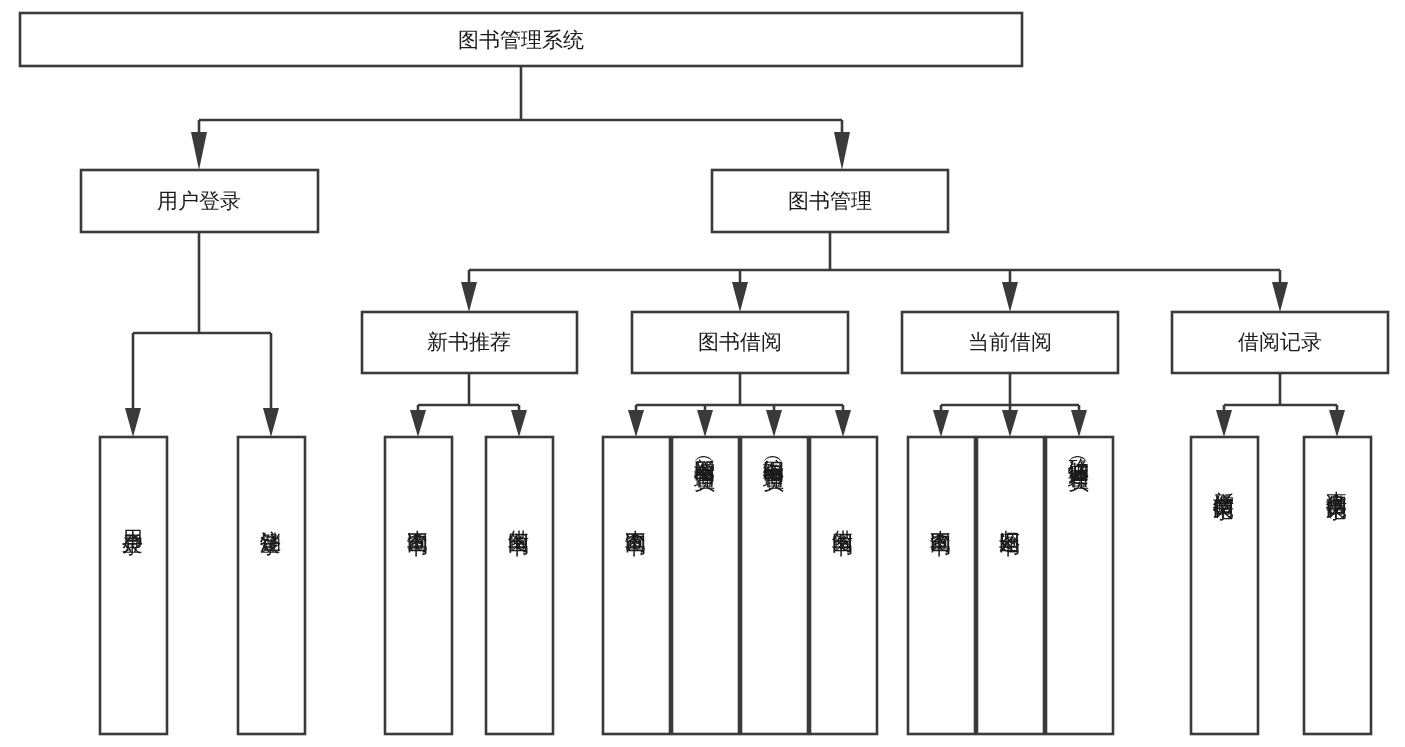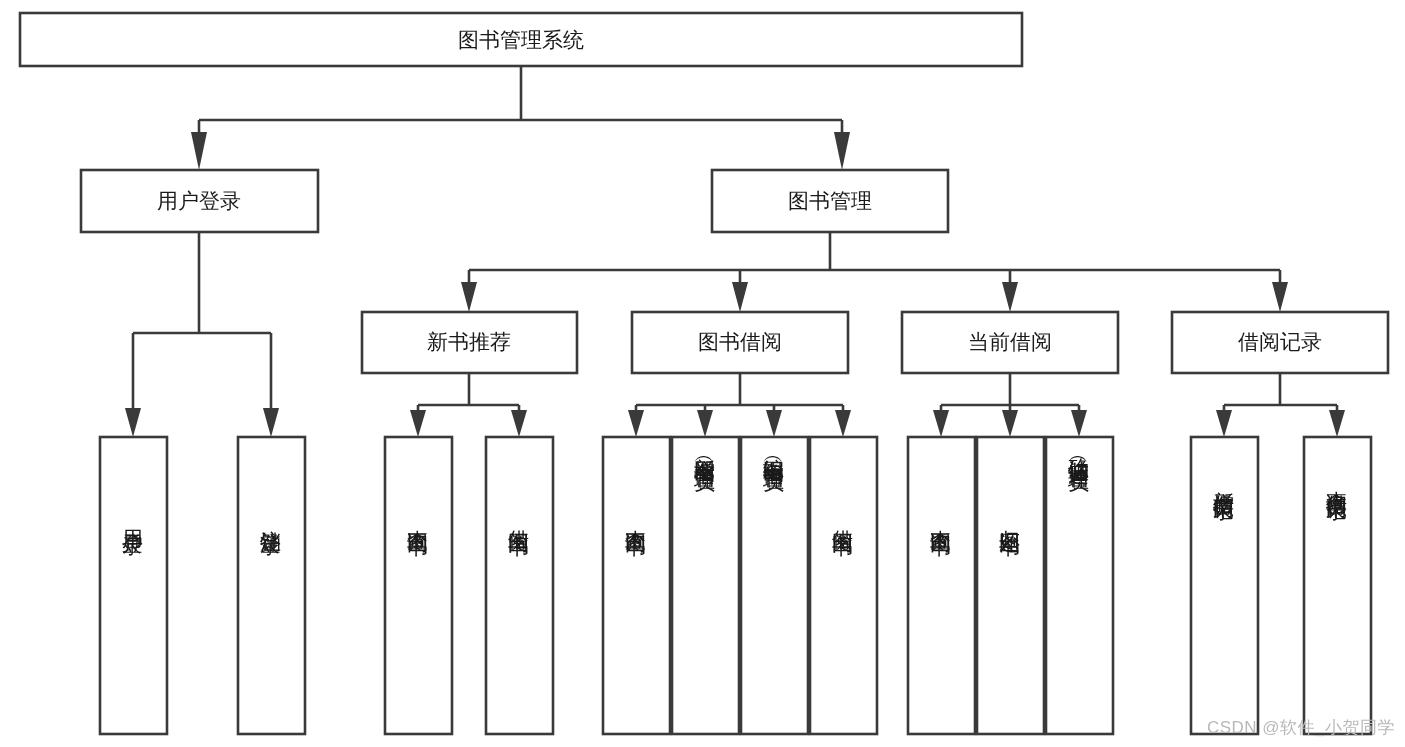--- a/index.html
+++ b/index.html
@@ -230,15 +230,14 @@
       <text class="node-label-vert" x="1224" y="480">新增借阅记录</text>
     </g>
 
     <g>
       <rect class="node-box" x="1304" y="437" width="67" height="297"></rect>
       <text class="node-label-vert" x="1337" y="480">查询借阅记录</text>
     </g>
 
   </svg>
 
-  <div class="watermark">CSDN @软件_小贺同学</div>
 
 </div>
 
 </body></html>

